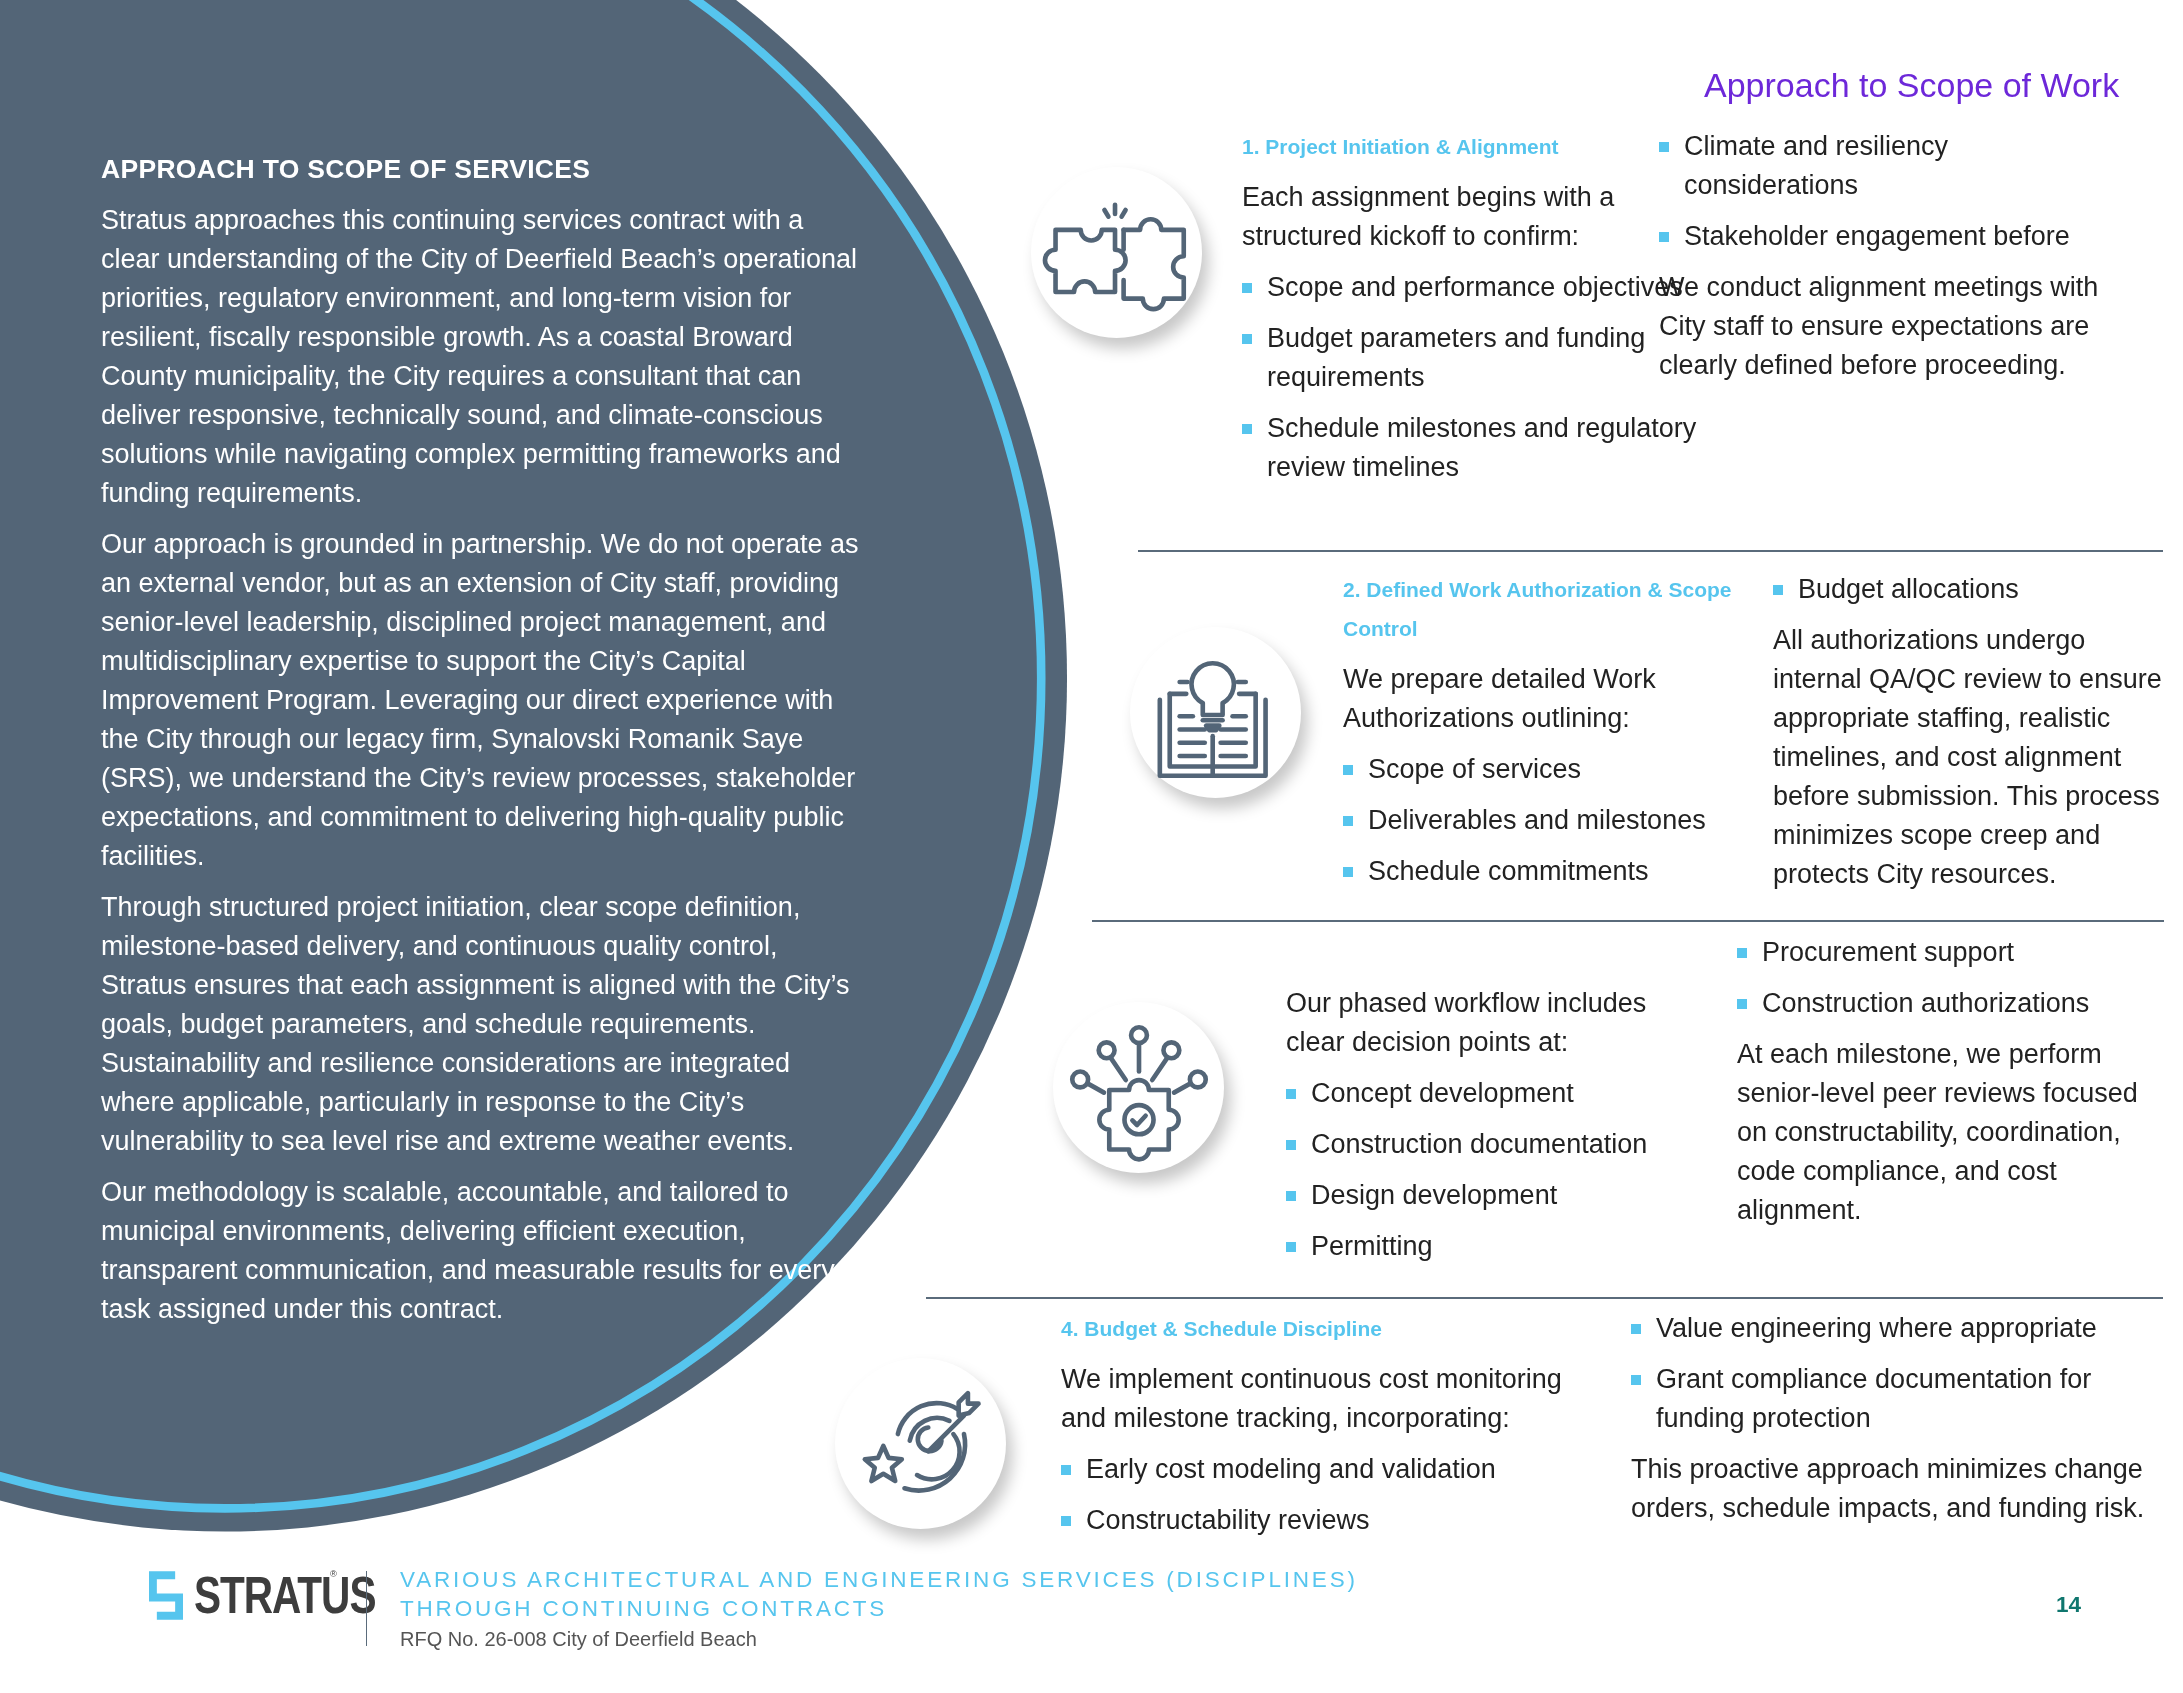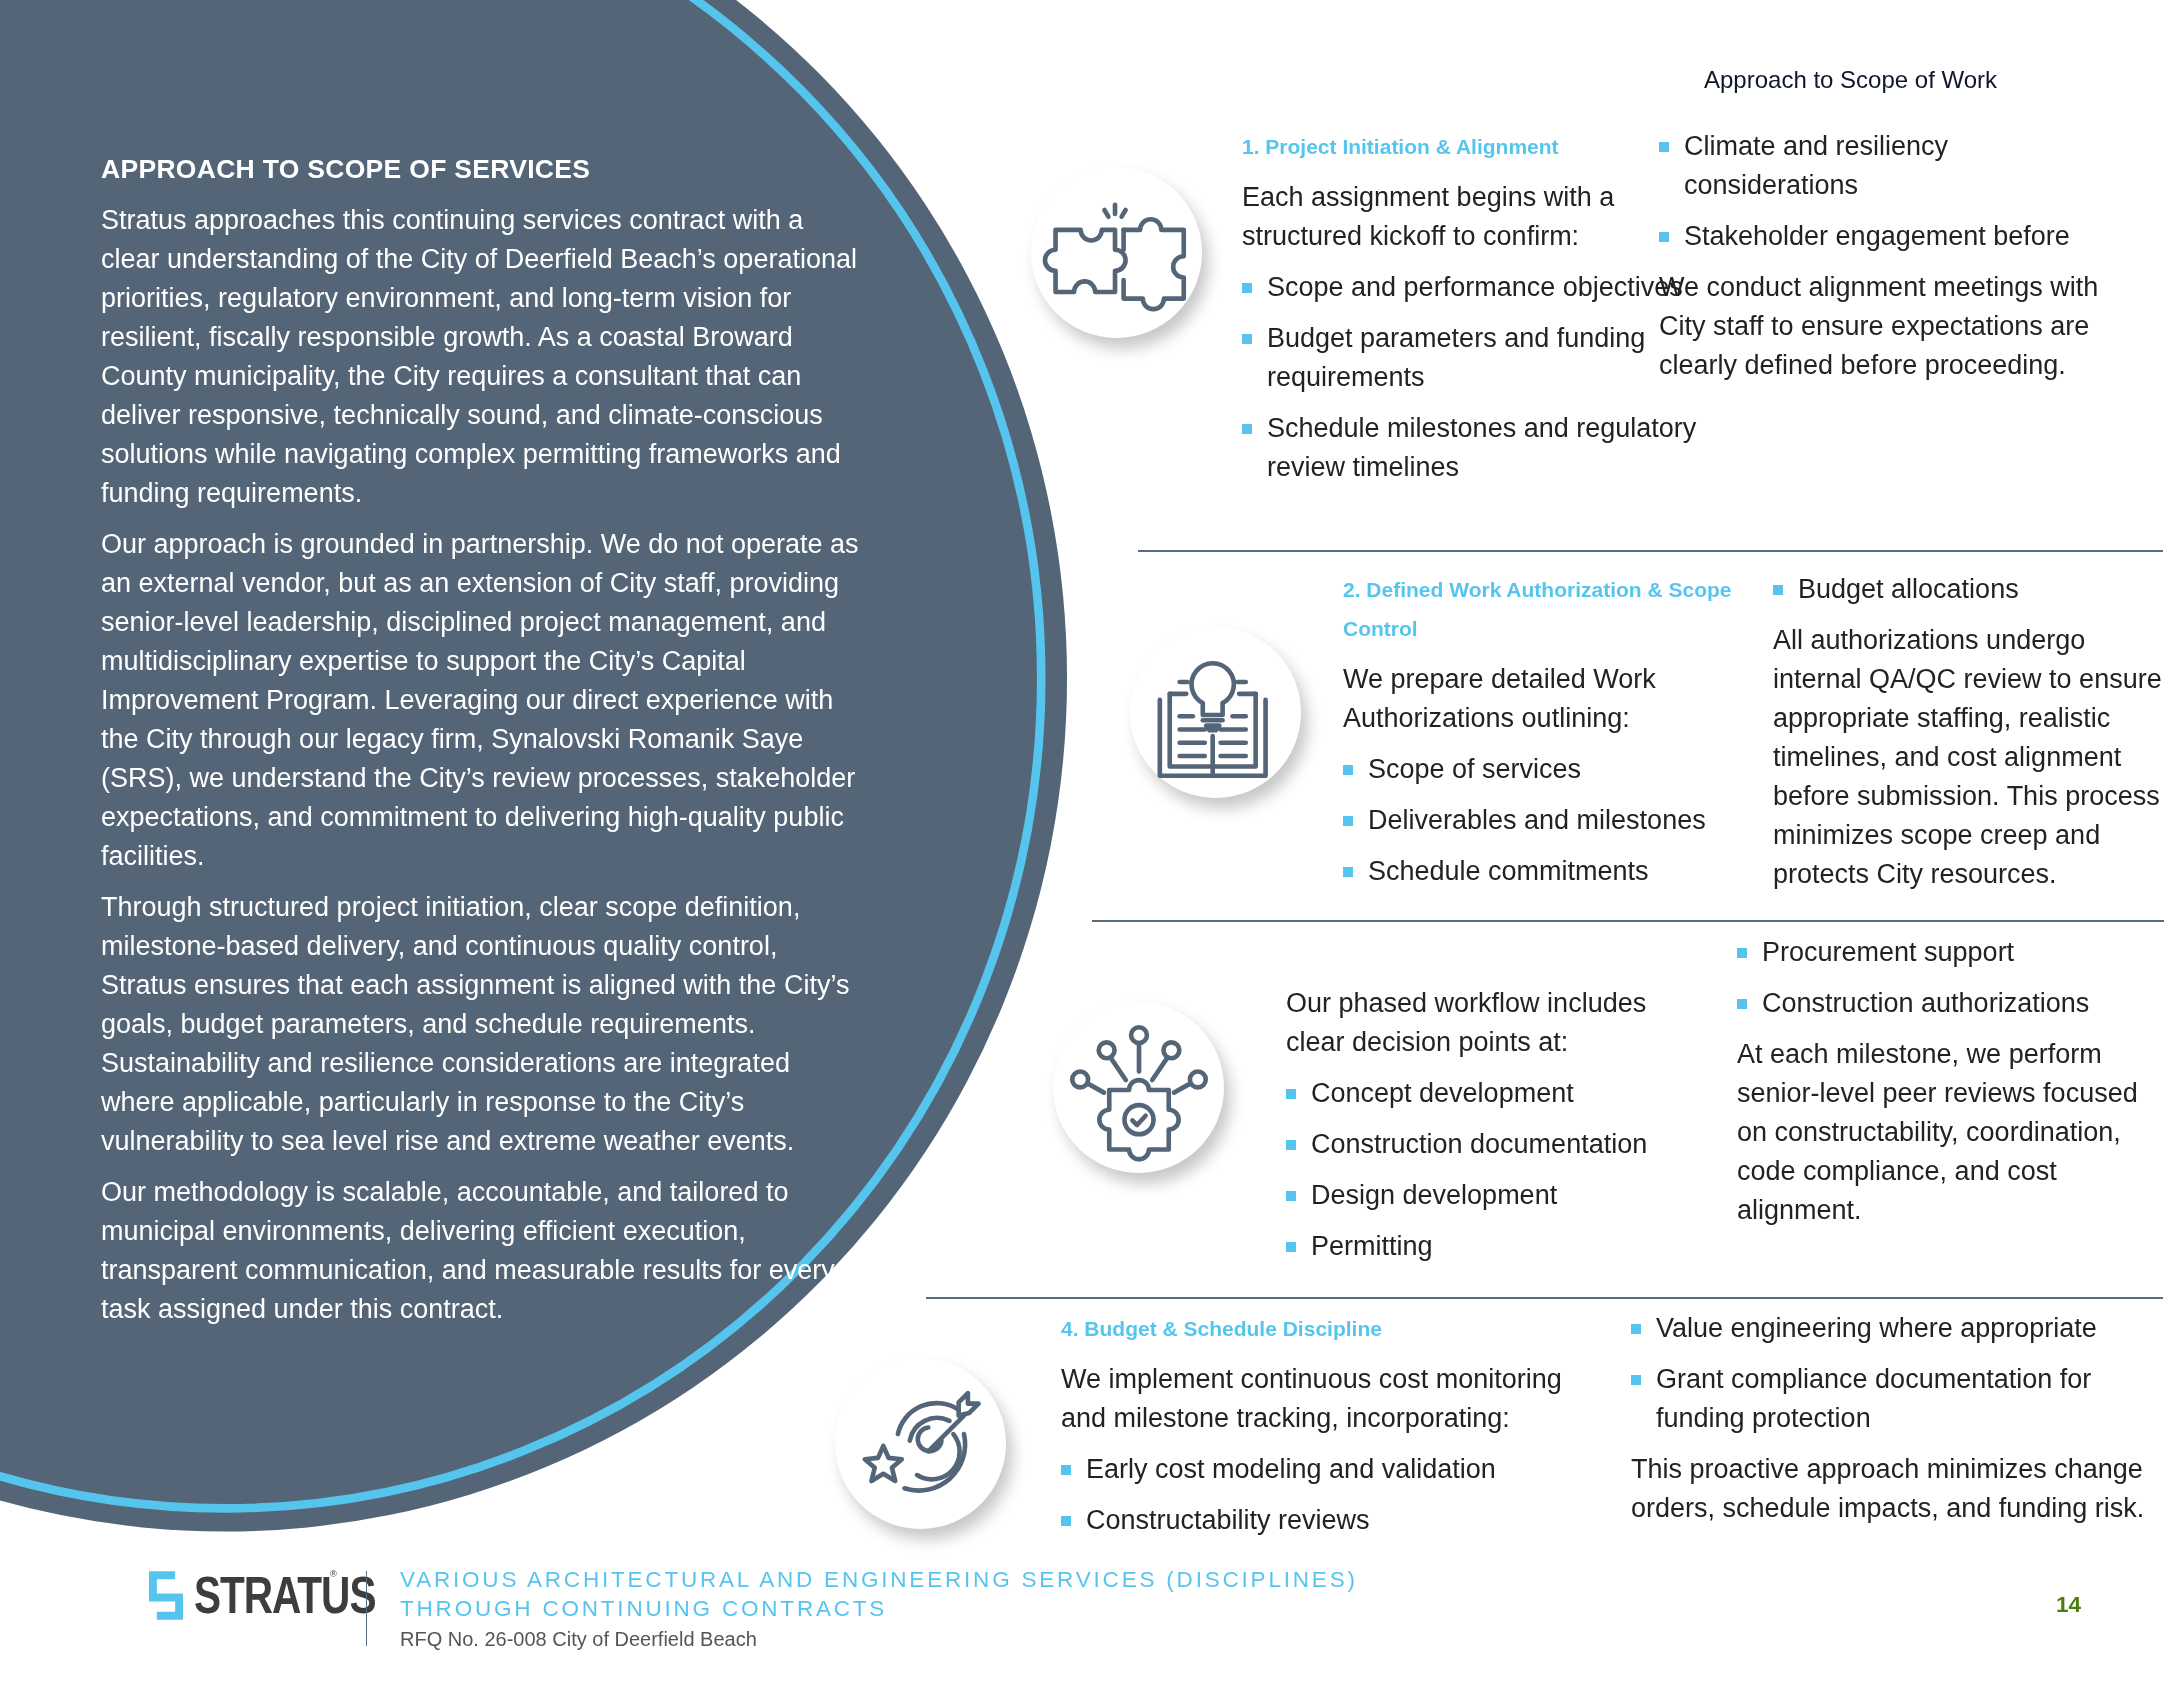--- a/index.html
+++ b/index.html
@@ -2,36 +2,36 @@
 <html style="font-size:10.6px"><head>
 <meta charset="utf-8">
 <style>
   html, body { margin: 0; padding: 0; }
   body { width: 2183px; height: 1693px; position: relative; overflow: hidden; background: #ffffff; font-family: "Liberation Sans", sans-serif; color: #222; }
   .bg-shape { position: absolute; left: 0; top: 0; width: 2183px; height: 1693px; }
   .abs { position: absolute; }
   .left-col { position: absolute; left: 101px; top: 152px; width: 767px; color: #ffffff; }
   .left-title { font-weight: 700; font-size: 26.5px; letter-spacing: 0.3px; margin: 0 0 14.6px 0; line-height: 34px; }
   .left-p { font-size: 27px; line-height: 39px; margin: 0 0 12px 0; }
-  .page-heading { position: absolute; left: 1704px; top: 66px; font-size: 24px; color: #0f172a; font-weight: 400; white-space: nowrap; }
+  .page-heading { position: absolute; left: 1704px; top: 66px; font-size: 34px; color: #6d28d9; font-weight: 400; white-space: nowrap; }
   .sec-h { color: #56c5ee; font-weight: 700; font-size: 21px; line-height: 39px; margin: 0 0 12px 0; }
   .txt { font-size: 27px; line-height: 39px; color: #222; margin: 0 0 12px 0; font-weight: 300; }
   .bl { list-style: none; padding: 0; margin: 0 0 12px 0; }
   .bl li { position: relative; padding-left: 25px; font-size: 27px; line-height: 39px; color: #222; margin-bottom: 12px; }
   .bl li .sq { position: absolute; left: 0; top: 14.6px; width: 10px; height: 10px; background: #56c5ee; }
   .divider { position: absolute; height: 2px; background: #5a6b7b; }
   .icon-circle { position: absolute; width: 171px; height: 171px; border-radius: 50%; background: #ffffff; box-shadow: 6.6px 10.6px 14.6px rgba(0,0,0,0.22); display: flex; align-items: center; justify-content: center; }
   .icon-circle svg { width: 152px; height: 152px; }
   .footer-logo { position: absolute; left: 149px; top: 1569px; display: flex; align-items: center; }
   .logo-word { font-family: "Liberation Sans", sans-serif; font-weight: 700; font-size: 52px; color: #3d3d3d; letter-spacing: -1.3px; transform: scaleX(0.78); transform-origin: left center; line-height: 53px; margin-left: 10.6px; }
   .logo-reg { position: absolute; left: 181px; top: 0px; font-size: 9.3px; color: #3d3d3d; }
   .footer-vline { position: absolute; left: 366px; top: 1571px; width: 1.3px; height: 75px; background: #5a6b7b; }
   .footer-title { position: absolute; left: 400px; top: 1565px; color: #56c5ee; font-size: 22.5px; letter-spacing: 2.8px; line-height: 29px; white-space: nowrap; font-weight: 400; }
   .footer-sub { position: absolute; left: 400px; top: 1628px; color: #555; font-size: 20px; white-space: nowrap; font-weight: 300; }
-  .page-num { position: absolute; left: 2056px; top: 1592px; color: #4d7c0f; font-weight: 700; font-size: 22.5px; }
+  .page-num { position: absolute; left: 2056px; top: 1592px; color: #0f766e; font-weight: 700; font-size: 22.5px; }
 </style>
 </head>
 <body>
 
 <svg class="bg-shape" viewBox="0 0 3300 2559" xmlns="http://www.w3.org/2000/svg">
   <ellipse cx="340" cy="1025" rx="1273" ry="1290" fill="#536577"></ellipse>
   <ellipse cx="340" cy="1025" rx="1234" ry="1255" fill="none" stroke="#56c5ee" stroke-width="13"></ellipse>
 </svg>
 
 <div class="left-col">

